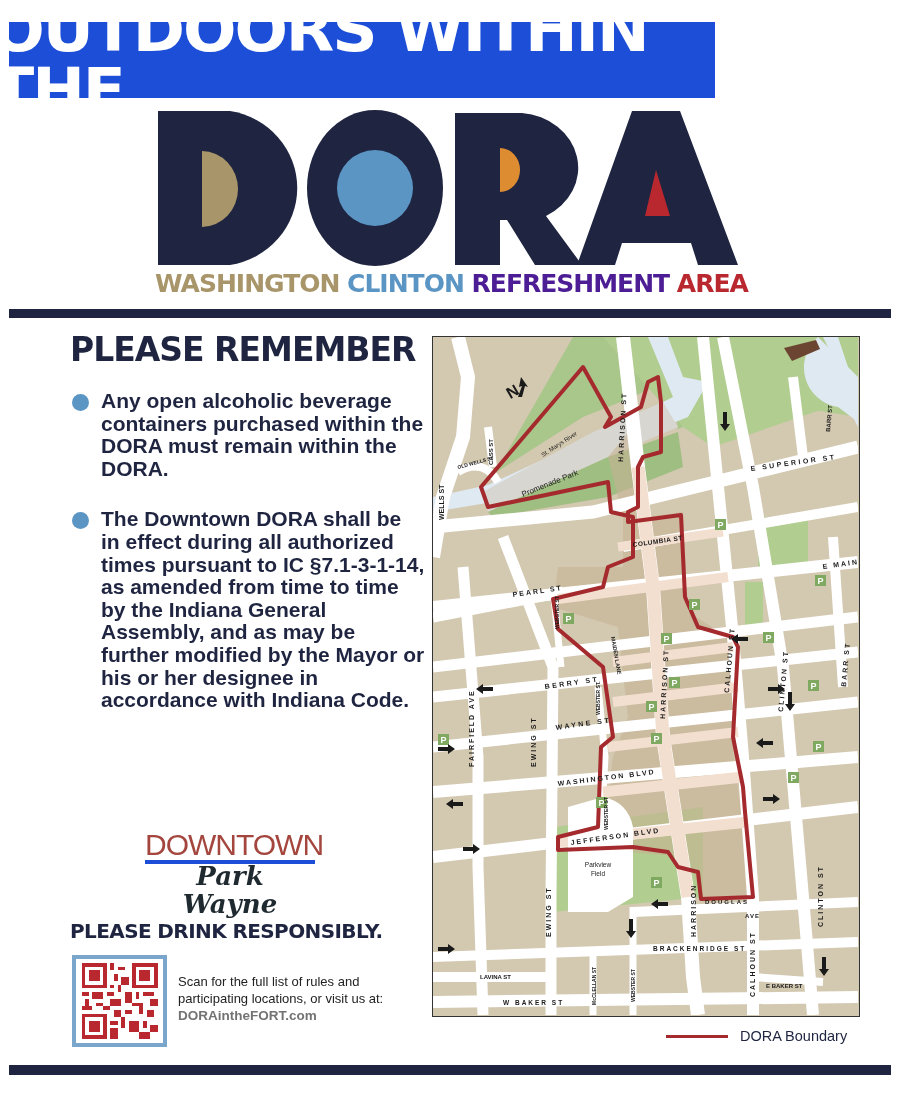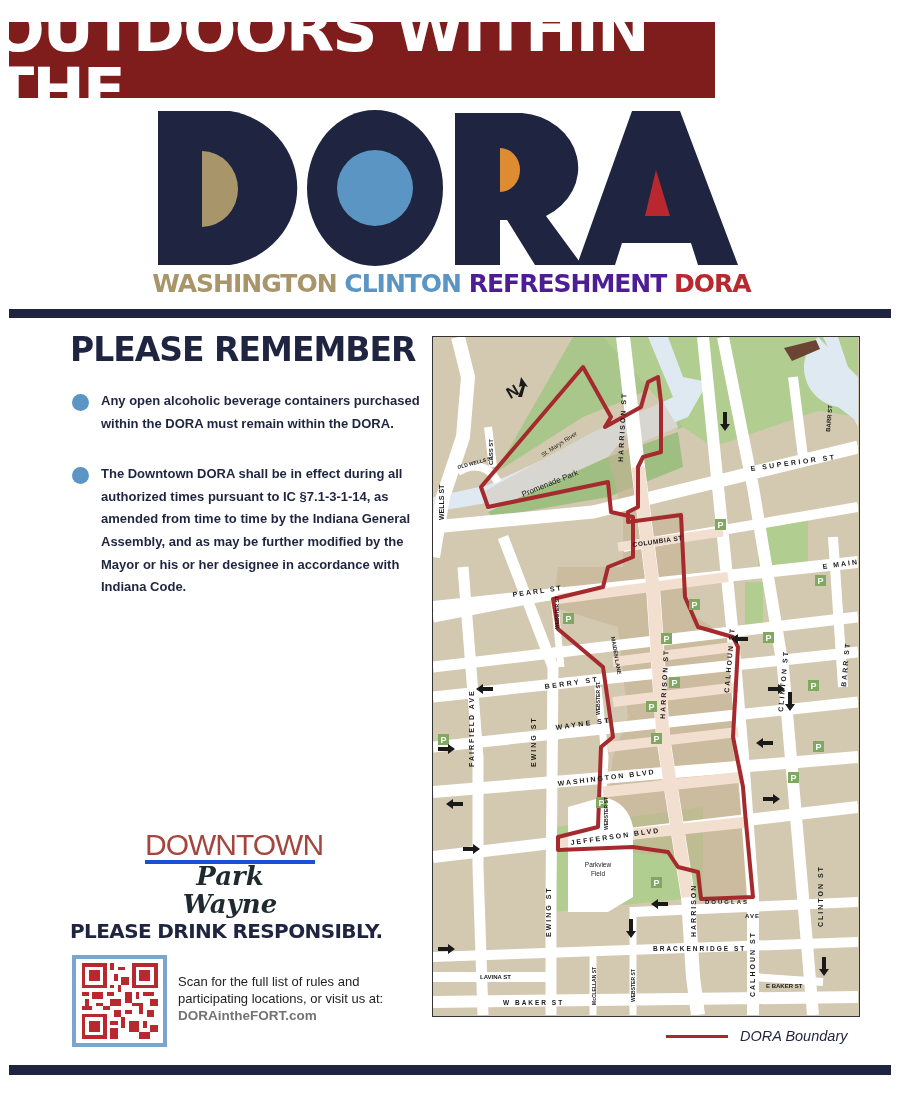--- a/index.html
+++ b/index.html
@@ -1,58 +1,58 @@
 <!DOCTYPE html>
 <html><head>
 <meta charset="utf-8">
 <style>
   * { box-sizing: border-box; margin: 0; padding: 0; }
   html, body { width: 903px; height: 1093px; background: #ffffff; overflow: hidden; }
   body { position: relative; font-family: "Liberation Sans", "DejaVu Sans", sans-serif; color: #1e2540; }
 
-  .top-bar { position: absolute; left: 9px; top: 22px; width: 706px; height: 76px; background: #7f1d1d; display: flex; align-items: center; justify-content: center; }
+  .top-bar { position: absolute; left: 9px; top: 22px; width: 706px; height: 76px; background: #1d4ed8; display: flex; align-items: center; justify-content: center; }
   .top-bar-title { color: #ffffff; font-family: "DejaVu Sans", sans-serif; font-weight: bold; font-size: 60px; letter-spacing: -2px; transform: scaleX(1.05); line-height: 1; }
 
   .dora-wrap { position: absolute; left: 150px; top: 108px; width: 600px; height: 160px; }
   .dora-svg { width: 600px; height: 160px; display: block; }
 
   .subtitle { position: absolute; left: 0; top: 268px; width: 903px; text-align: center; font-family: "DejaVu Sans", sans-serif; font-weight: bold; font-size: 25px; letter-spacing: -1px; line-height: 32px; }
   .sub-w1 { color: #a89569; }
   .sub-w2 { color: #5b95c4; }
   .sub-w3 { color: #4c1d95; }
   .sub-w4 { color: #b8282e; }
 
   .divider-top { position: absolute; left: 9px; top: 309px; width: 882px; height: 9px; background: #1f2540; }
   .divider-bottom { position: absolute; left: 9px; top: 1065px; width: 882px; height: 10px; background: #1f2540; }
 
   .left-col { position: absolute; left: 70px; top: 330px; width: 355px; }
   .section-title { font-family: "DejaVu Sans", sans-serif; font-weight: bold; font-size: 33px; letter-spacing: -1px; color: #1f2540; line-height: 40px; }
 
   .rule-list { list-style: none; margin-top: 20px; }
-  .rule-item { position: relative; padding-left: 31px; font-weight: bold; font-size: 13px; line-height: 22.6px; color: #1f2540; margin-bottom: 28px; }
+  .rule-item { position: relative; padding-left: 31px; font-weight: bold; font-size: 21px; line-height: 22.6px; color: #1f2540; margin-bottom: 28px; }
   .rule-bullet { position: absolute; left: 2px; top: 4px; width: 17px; height: 17px; border-radius: 50%; background: #5b95c4; }
 
   .logo { position: absolute; left: 145px; top: 830px; width: 170px; height: 64px; }
   .logo-top { display: block; text-align: center; font-size: 30px; color: #a4463e; letter-spacing: -1px; line-height: 30px; border-bottom: 4px solid #1d4ed8; width: 170px; font-family: "Liberation Sans", sans-serif; }
   .logo-bottom { display: block; text-align: center; font-family: "DejaVu Serif", serif; font-style: italic; font-weight: bold; font-size: 26px; color: #1f2a30; line-height: 28px; margin-top: -2px; }
 
   .drink-title { position: absolute; left: 70px; top: 918px; font-family: "DejaVu Sans", sans-serif; font-weight: bold; font-size: 20px; letter-spacing: -0.6px; color: #1f2540; line-height: 26px; text-align: right; }
 
   .qr-box { position: absolute; left: 72px; top: 955px; width: 95px; height: 92px; border: 4px solid #7aa6cc; background: #fff; padding: 4px; }
   .qr-svg { width: 79px; height: 76px; display: block; }
 
   .scan-text { position: absolute; left: 178px; top: 973px; width: 240px; font-size: 13px; line-height: 17px; color: #222; }
   .scan-link { display: block; color: #737373; font-weight: bold; font-size: 13.5px; }
 
   .map-frame { position: absolute; left: 432px; top: 336px; width: 428px; height: 681px; border: 1.5px solid #333; overflow: hidden; background: #d3c8b0; }
   .map-svg { width: 425px; height: 678px; display: block; }
 
   .legend { position: absolute; left: 666px; top: 1028px; display: flex; align-items: center; gap: 12px; }
   .legend-line { width: 62px; height: 3px; background: #a52a2e; }
-  .legend-label { font-size: 14.5px; color: #1f2540; font-style: italic; }
+  .legend-label { font-size: 14.5px; color: #1f2540; }
 
   .map-label { font-family: "Liberation Sans", sans-serif; font-weight: bold; fill: #1a1a1a; }
 </style>
 </head>
 <body>
 
 <div class="top-bar">
   <span class="top-bar-title">OUTDOORS WITHIN THE</span>
 </div>
 
@@ -70,21 +70,21 @@
 
     <path d="M482 3 H530 L588 157 H548 L541 135 H472 L465 157 H427 Z" fill="#1f2540"></path>
     <path d="M506 62 L520 108 H495 Z" fill="#b8282e"></path>
   </svg>
 </div>
 
 <div class="subtitle">
   <span class="sub-w1">WASHINGTON</span>
   <span class="sub-w2">CLINTON</span>
   <span class="sub-w3">REFRESHMENT</span>
-  <span class="sub-w4">DORA</span>
+  <span class="sub-w4">AREA</span>
 </div>
 
 <div class="divider-top"></div>
 
 <div class="left-col">
   <div class="section-title">PLEASE REMEMBER</div>
   <ul class="rule-list">
     <li class="rule-item">
       <span class="rule-bullet"></span>
       <span>Any open alcoholic beverage containers purchased within the DORA must remain within the DORA.</span>

